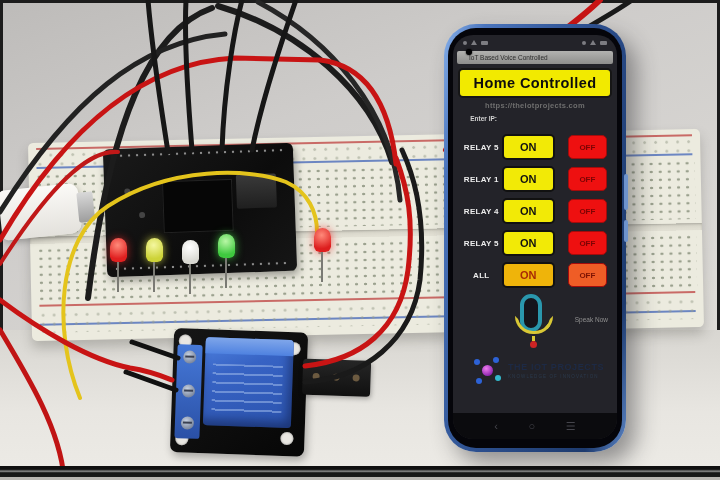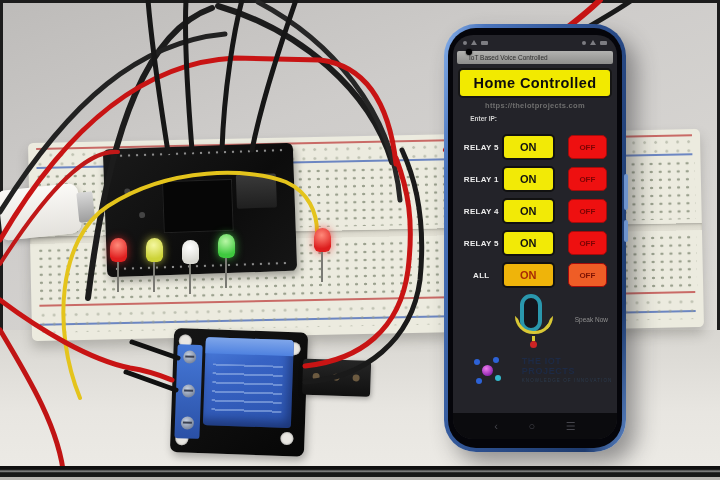--- a/index.html
+++ b/index.html
@@ -92,21 +92,21 @@
   .row-all .btn-on{background:#efb40a;color:#a82a06;}
   .row-all .btn-off{background:#ef5d26;color:#7d1404;}
   .mic-row{position:relative;height:54px;margin-top:4px;}
   .mic-wrap{position:absolute;left:50%;transform:translateX(-50%);top:0;width:40px;height:54px;}
   .mic-capsule{position:absolute;left:5px;top:0;width:22px;height:38px;border:4px solid #2a97ad;border-radius:14px;background:#15151c;}
   .mic-arc{position:absolute;left:0;top:22px;width:38px;height:18px;border:3px solid transparent;
     border-bottom:3px solid #d9c835;border-left:3px solid #d9c835;border-right:3px solid #d9c835;border-radius:0 0 19px 19px;}
   .mic-stem{position:absolute;left:17px;top:42px;width:3px;height:5px;background:#d9c835;}
   .mic-dot{position:absolute;left:15px;top:47px;width:7px;height:7px;border-radius:50%;background:#cc2424;}
   .mic-hint{position:absolute;right:9px;top:22px;font-size:6.5px;color:#8f8f8f;}
-  .logo-row{display:flex;align-items:flex-start;gap:21px;margin:8px 0 0 20px;}
+  .logo-row{display:flex;align-items:center;gap:7px;margin:8px 0 0 20px;}
   .atom{position:relative;width:28px;height:28px;}
   .atom-core{position:absolute;left:9px;top:9px;width:11px;height:11px;border-radius:50%;background:radial-gradient(circle at 38% 32%,#ef7cef,#8a23ad 75%);}
   .atom-e{position:absolute;width:6px;height:6px;border-radius:50%;background:#2d62d6;}
   .atom-e.c{background:#33b9cc;}
   .logo-title{font-size:9px;font-weight:900;color:#1d2a45;letter-spacing:.6px;}
   .logo-tag{font-size:4.5px;color:#2b3a4d;letter-spacing:1.1px;margin-top:2px;}
   .nav-bar{position:absolute;left:0;bottom:0;width:100%;height:26px;background:#0b0b0e;
     display:flex;align-items:center;justify-content:space-around;padding:0 26px;}
   .nav-ic{color:#45454c;font-size:11px;line-height:1;cursor:pointer;}
 </style>

